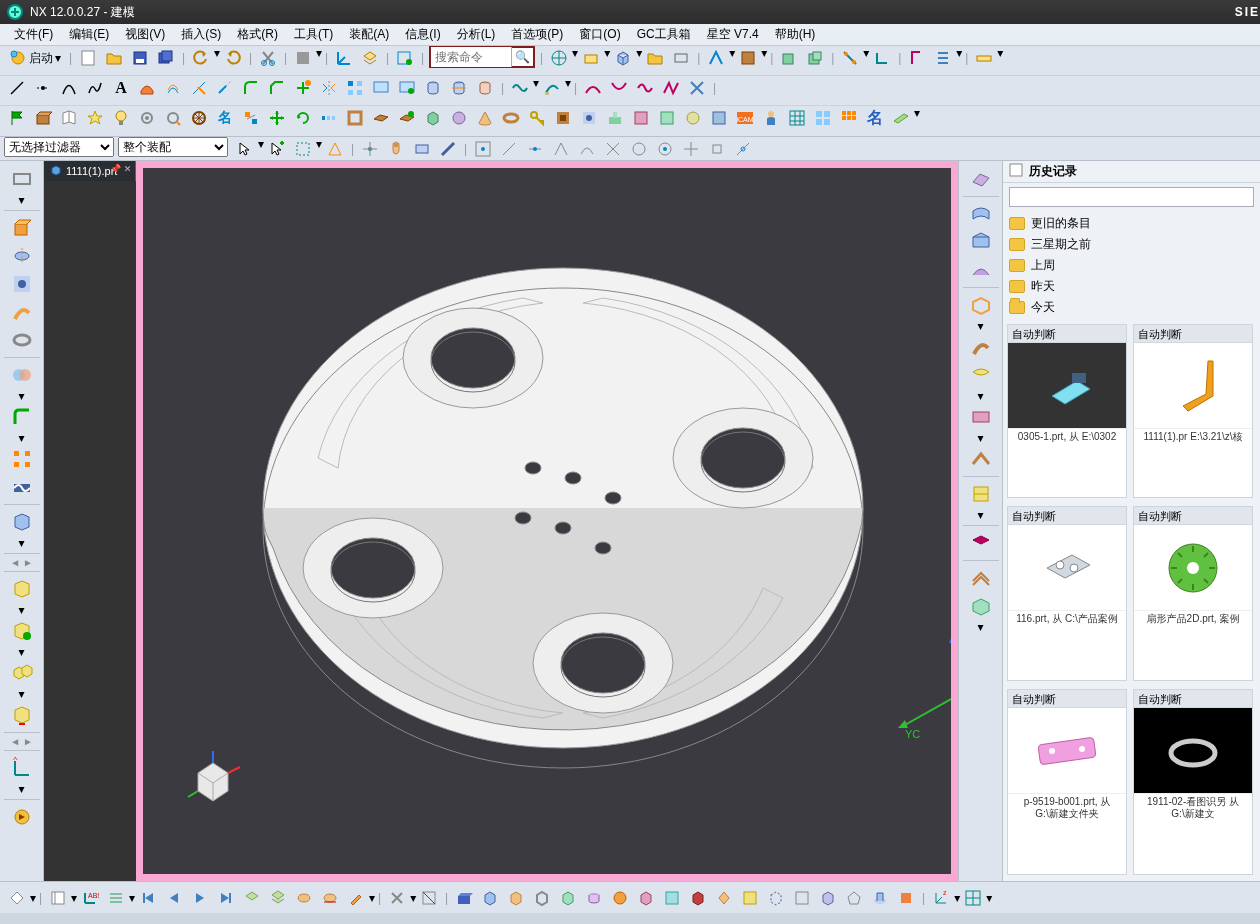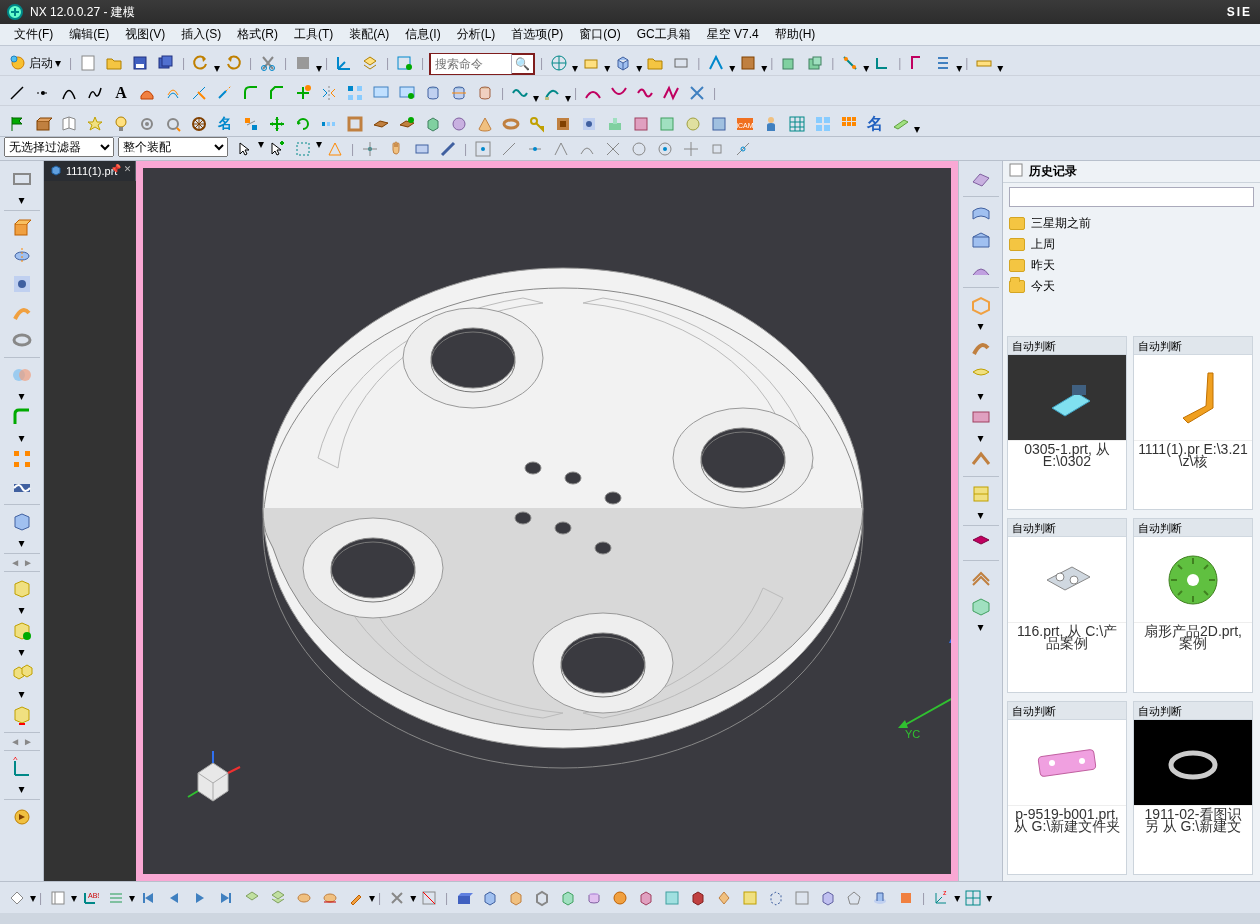--- a/index.html
+++ b/index.html
@@ -1,24 +1,24 @@
 <!DOCTYPE html>
 <html><head>
 <meta charset="utf-8">
 <style>
 * { margin: 0; padding: 0; box-sizing: border-box; }
 body { font-family: "Microsoft YaHei", SimSun, Arial, sans-serif; font-size: 12px; background: #ced6e0; width: 1260px; height: 924px; overflow: hidden; color: #000; }
 .titlebar { height: 24px; background: linear-gradient(#3a3a3a, #2c2c2c); color: #fff; display: flex; align-items: center; padding: 0 6px; position: relative; }
 .titlebar .logo { width: 18px; height: 18px; margin-right: 6px; display: inline-block; }
-.titlebar .brand { position: absolute; right: 8px; font-weight: bold; letter-spacing: 2px; }
+.titlebar .brand { position: absolute; right: 0; font-weight: bold; letter-spacing: 2px; }
 .menubar { height: 22px; background: #e8eef4; display: flex; align-items: center; padding: 0 6px; border-bottom: 1px solid #c0c8d4; }
 .menubar .menuitem { padding: 2px 8px; cursor: pointer; }
 
 .toolbar-area { background: #dde4ee; border-bottom: 1px solid #b8c0cc; }
-.toolbar-row { display: flex; align-items: flex-end; height: 30px; padding: 0 4px; flex-wrap: nowrap; border-bottom: 1px solid #ccd2dc; }
+.toolbar-row { display: flex; align-items: flex-start; height: 30px; padding: 0 4px; flex-wrap: nowrap; border-bottom: 1px solid #ccd2dc; }
 .toolbar-row:last-child { border-bottom: none; }
 .tbtn { width: 24px; height: 24px; margin: 0 1px; display: flex; align-items: center; justify-content: center; cursor: pointer; border: 1px solid transparent; border-radius: 2px; }
 .sep { width: 5px; height: 24px; margin: 0 2px; display: flex; align-items: center; justify-content: center; color: #99a; }
 .sep::before { content: "|"; }
 .btn-with-text { display: flex; align-items: center; height: 24px; padding: 0 4px; border: 1px solid transparent; border-radius: 2px; cursor: pointer; }
 .search-box { display: flex; align-items: center; border: 2px solid #7f1d1d; background: #fff; height: 22px; margin: 0 2px; }
 .search-box input { border: none; outline: none; width: 80px; height: 20px; padding: 0 4px; font-size: 12px; }
 .search-box .sbtn { width: 22px; height: 20px; display: flex; align-items: center; justify-content: center; border-left: 1px solid #aab; cursor: pointer; }
 
 .selector-row { height: 24px; background: #dde4ee; display: flex; padding: 0 4px; border-bottom: 1px solid #b8c0cc; }
@@ -40,25 +40,25 @@
 .right-palette .tbtn { margin: 2px 0; }
 
 .history-panel { width: 258px; background: #eef2f6; border-left: 1px solid #b8c0cc; display: flex; flex-direction: column; }
 .history-header { height: 22px; display: flex; align-items: center; padding: 0 6px; border-bottom: 1px solid #ccd4dc; font-weight: bold; }
 .history-filter { padding: 4px 6px; }
 .history-filter input { width: 100%; height: 20px; border: 1px solid #aab; padding: 0 4px; }
 .folder-list { padding: 2px 6px; }
 .folder-item { display: flex; align-items: center; padding: 2px 0; cursor: pointer; }
 .folder-icon { width: 16px; height: 13px; background: #f4c542; border: 1px solid #d4a522; border-radius: 2px; margin-right: 6px; position: relative; }
 .folder-icon.open::before { content: ""; position: absolute; top: -4px; left: 0; width: 8px; height: 4px; background: #f4c542; border: 1px solid #d4a522; border-bottom: none; border-radius: 2px 2px 0 0; }
-.thumb-grid { flex: 1; overflow-y: auto; padding: 4px; display: flex; flex-wrap: wrap; gap: 6px; margin-top: 33px; }
+.thumb-grid { flex: 1; overflow-y: auto; padding: 4px; display: flex; flex-wrap: wrap; gap: 6px; }
 .thumb-card { width: 120px; border: 1px solid #ccd4dc; background: #fff; margin-bottom: 2px; }
 .thumb-card .thead { height: 18px; background: #e0e6ec; padding: 0 4px; font-size: 11px; line-height: 18px; border-bottom: 1px solid #d0d8e0; }
 .thumb-card .tbody { height: 86px; display: flex; align-items: center; justify-content: center; border-bottom: 1px solid #eee; }
-.thumb-card .tfoot { padding: 2px 4px; font-size: 14px; line-height: 12px; color: #333; text-align: center; word-break: break-all; }
+.thumb-card .tfoot { padding: 2px 4px; font-size: 10px; line-height: 12px; color: #333; text-align: center; word-break: break-all; }
 
 .bottom-toolbar { height: 32px; background: #dde4ee; border-top: 1px solid #b8c0cc; display: flex; align-items: center; padding: 0 4px; }
 </style>
 </head>
 <body>
 
 <div class="titlebar">
   <span class="logo">
     <svg width="18" height="18">
         <circle cx="9" cy="9" r="7" fill="#6fc" stroke="#088" stroke-width="2"></circle>
@@ -1013,20 +1013,24 @@
           </svg>
       </span>
       <span>历史记录</span>
     </div>
     <div class="history-filter">
       <input style="">
     </div>
     <div class="folder-list">
       <div class="folder-item">
           <span class="folder-icon"></span>
+          <span>更旧的条目</span>
+        </div>
+      <div class="folder-item">
+          <span class="folder-icon"></span>
           <span>三星期之前</span>
         </div>
       <div class="folder-item">
           <span class="folder-icon"></span>
           <span>上周</span>
         </div>
       <div class="folder-item">
           <span class="folder-icon"></span>
           <span>昨天</span>
         </div>

